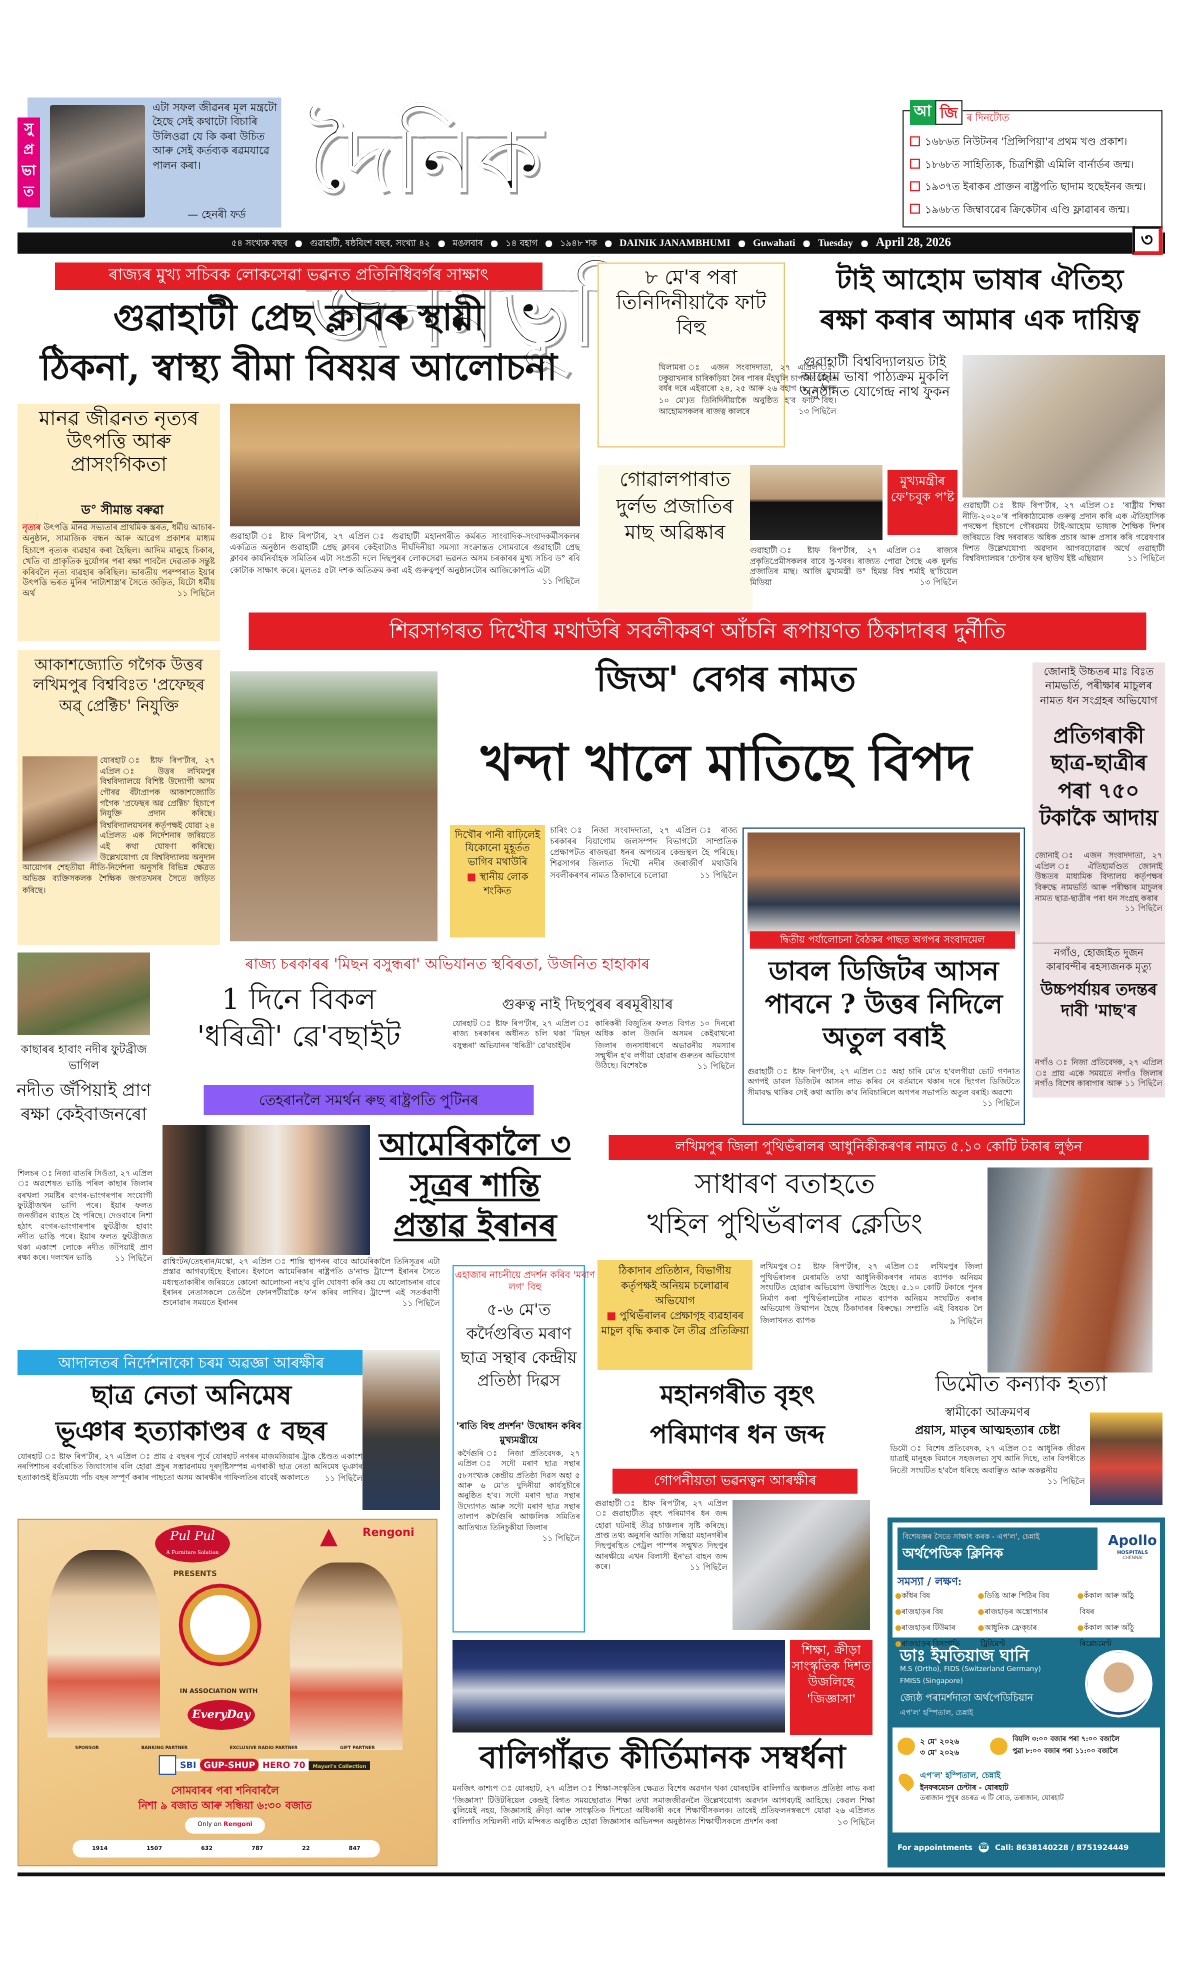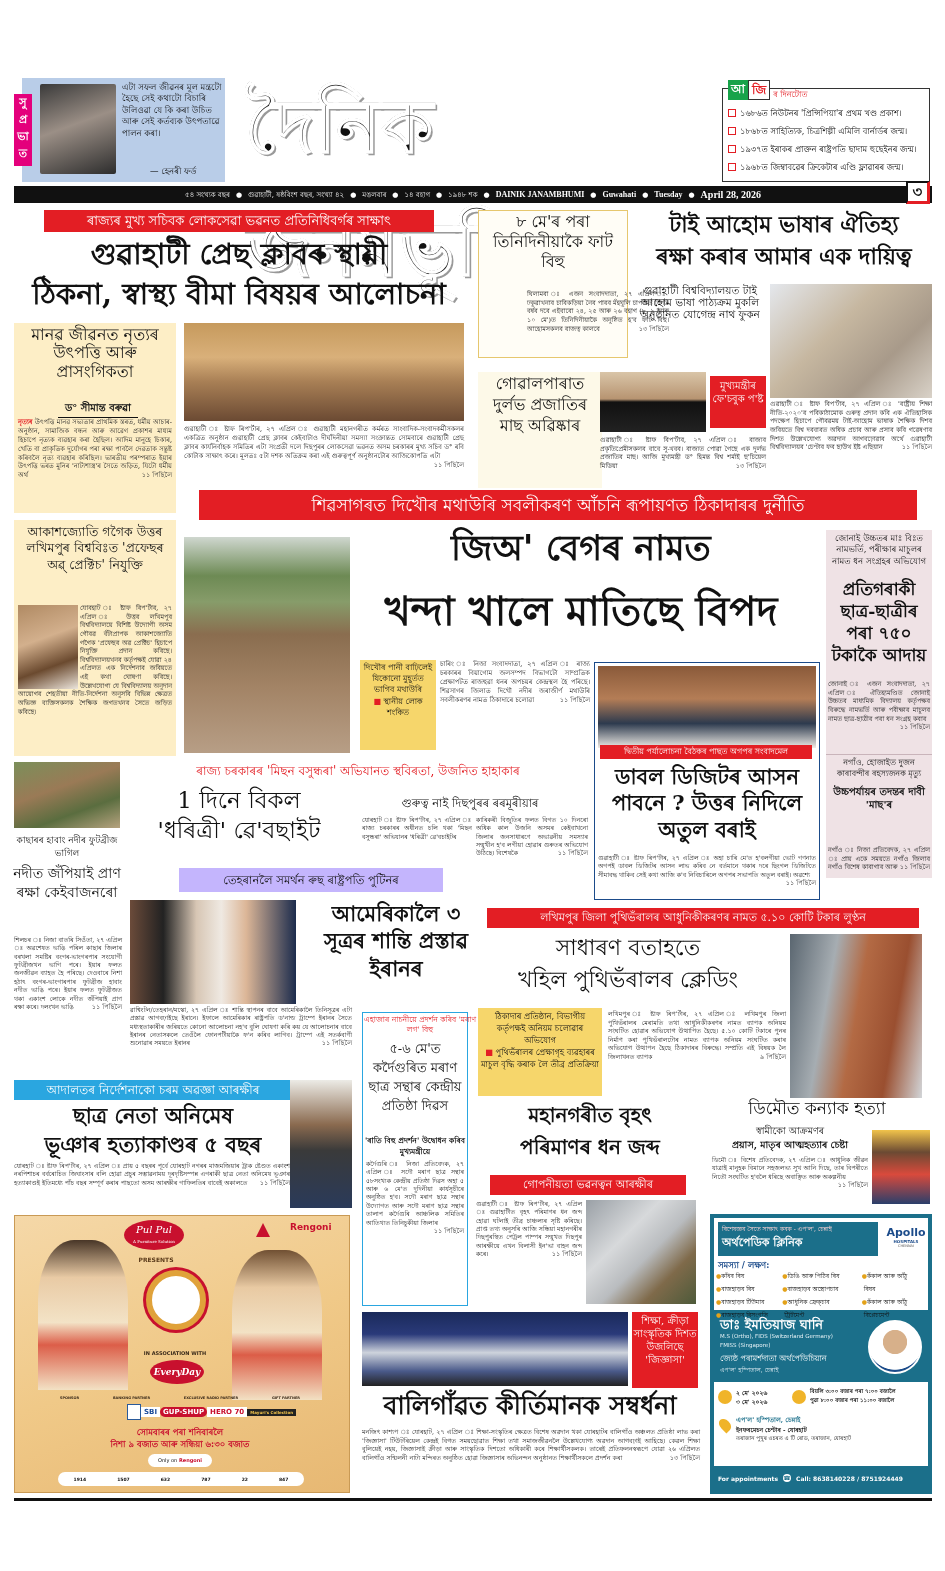--- a/index.html
+++ b/index.html
@@ -36,21 +36,21 @@
 <body>
 
 <div class="abs quote-box"></div>
 <div class="abs quote-tag">
   <div>সু</div>
   <div>প্র</div>
   <div>ভা</div>
   <div>ত</div>
 </div>
 <div class="abs quote-photo"></div>
-<div class="abs quote-text">এটা সফল জীৱনৰ মূল মন্ত্ৰটো হৈছে সেই কথাটো বিচাৰি উলিওৱা যে কি কৰা উচিত আৰু সেই কৰ্তব্যক উৎপতাৱে পালন কৰা।</div>
+<div class="abs quote-text">এটা সফল জীৱনৰ মূল মন্ত্ৰটো হৈছে সেই কথাটো বিচাৰি উলিওৱা যে কি কৰা উচিত আৰু সেই কৰ্তব্যক ৰৱমযাৱে পালন কৰা।</div>
 <div class="abs quote-author">— হেনৰী ফৰ্ড</div>
 
 <div class="abs masthead-title">দৈনিক জনমভূমি</div>
 
 <div class="abs today-box"></div>
 <div class="abs today-badge">
   <span style="background:#17a34a;color:#fff;">আ</span>
   <span style="background:#fff;color:#e31e24;border:1px solid #333;">জি</span>
   <span style="font-size:8px;color:#e31e24;font-weight:normal;padding-top:8px;">ৰ দিনটোত</span>
 </div>
@@ -116,64 +116,64 @@
 <div class="abs small" style="left:770px;top:400px;width:162px;font-size:6.4px;"><span>গুৱাহাটী ঃ ষ্টাফ ৰিপ'ৰ্টাৰ, ২৭ এপ্ৰিল ঃ 'ৰাষ্ট্ৰীয় শিক্ষা নীতি-২০২০'ৰ পৰিকাঠামোক গুৰুত্ব প্ৰদান কৰি এক ঐতিহাসিক পদক্ষেপ হিচাপে গৌৰৱময় টাই-আহোম ভাষাক শৈক্ষিক দিশৰ জৰিয়তে বিশ্ব দৰবাৰত অধিক প্ৰচাৰ আৰু প্ৰসাৰ কৰি গৱেষণাৰ দিশত উল্লেখযোগ্য অৱদান আগবঢ়োৱাৰ অৰ্থে গুৱাহাটী বিশ্ববিদ্যালয়ৰ 'চেণ্টাৰ ফৰ ছাউথ ইষ্ট এছিয়ান</span> <span class="cont">১১ পিছিলৈ</span></div>
 
 <div class="abs" style="left:478px;top:372px;width:124px;height:116px;background:#fdf9e8;"></div>
 <div class="abs hl" style="left:480px;top:374px;width:120px;font-size:16px;font-weight:normal;line-height:1.3;">গোৱালপাৰাত দুৰ্লভ প্ৰজাতিৰ মাছ অৱিষ্কাৰ</div>
 <div class="abs photo" style="left:600px;top:372px;width:106px;height:60px;background:linear-gradient(180deg,#d9c5a8 0%,#b79471 45%,#111 50%,#222 100%);"></div>
 <div class="abs redbar" style="left:710px;top:376px;width:56px;height:52px;font-size:10px;line-height:1.3;padding-top:3px;">মুখ্যমন্ত্ৰীৰ ফে'চবুক প'ষ্ট</div>
 <div class="abs small" style="left:600px;top:436px;width:166px;font-size:6.4px;"><span>গুৱাহাটী ঃ ষ্টাফ ৰিপ'ৰ্টাৰ, ২৭ এপ্ৰিল ঃ ৰাজ্যৰ প্ৰকৃতিপ্ৰেমীসকলৰ বাবে সু-খবৰ। ৰাজ্যত পোৱা গৈছে এক দুৰ্লভ প্ৰজাতিৰ মাছ। আজি মুখ্যমন্ত্ৰী ড° হিমন্ত বিশ্ব শৰ্মাই ছ'চিয়েল মিডিয়া</span> <span class="cont">১৩ পিছিলৈ</span></div>
 
 <div class="abs redbar" style="left:199px;top:490px;width:718px;height:30px;font-size:17px;line-height:30px;">শিৱসাগৰত দিখৌৰ মথাউৰি সবলীকৰণ আঁচনি ৰূপায়ণত ঠিকাদাৰৰ  দুৰ্নীতি</div>
 <div class="abs photo" style="left:184px;top:537px;width:166px;height:216px;background:linear-gradient(180deg,#cfd7cf 0%,#6d8a54 18%,#879c6a 30%,#8a6d4f 45%,#a38466 70%,#b79e86 100%);"></div>
-<div class="abs hl" style="left:356px;top:528px;width:450px;font-size:35px;">জিঅ' বেগৰ নামত</div>
+<div class="abs hl" style="left:356px;top:528px;width:450px;font-size:28px;">জিঅ' বেগৰ নামত</div>
 <div class="abs hl" style="left:356px;top:588px;width:450px;font-size:40px;">খন্দা খালে মাতিছে বিপদ</div>
 <div class="abs" style="left:360px;top:660px;width:76px;height:90px;background:#f6d66b;"></div>
 <div class="abs hl" style="left:362px;top:662px;width:72px;font-size:8px;font-weight:normal;line-height:1.4;">
   <span>দিখৌৰ পানী বাঢ়িলেই যিকোনো মুহূৰ্তত ভাগিব মথাউৰি</span><br>
   <span style="color:#e31e24;">■</span> <span>স্থানীয় লোক শংকিত</span>
 </div>
 <div class="abs small" style="left:440px;top:660px;width:150px;font-size:6.6px;"><span>চাৰিং ঃ নিজা সংবাদদাতা, ২৭ এপ্ৰিল ঃ ৰাজ্য চৰকাৰৰ বিয়াগোম জলসম্পদ বিভাগটো সাম্প্ৰতিক প্ৰেক্ষাপটত ৰাজহুৱা ধনৰ অপচয়ৰ কেন্দ্ৰস্থল হৈ পৰিছে। শিৱসাগৰ জিলাত দিখৌ নদীৰ জৰাজীৰ্ণ মথাউৰি সবলীকৰণৰ নামত ঠিকাদাৰে চলোৱা</span> <span class="cont">১১ পিছিলৈ</span></div>
 
 <div class="abs" style="left:14px;top:520px;width:162px;height:236px;background:#fdeec6;"></div>
 <div class="abs hl" style="left:18px;top:524px;width:154px;font-size:12.5px;font-weight:normal;line-height:1.3;">আকাশজ্যোতি গগৈক উত্তৰ লখিমপুৰ বিশ্ববিঃত 'প্ৰফেছৰ অৱ্ প্ৰেক্টিচ' নিযুক্তি</div>
 <div class="abs photo" style="left:18px;top:605px;width:60px;height:84px;background:linear-gradient(160deg,#b08a63 0%,#d3b08d 40%,#6b4a2f 70%,#ece5dc 100%);"></div>
 <div class="abs small" style="left:18px;top:604px;width:154px;font-size:6.4px;"><span style="float:left;width:62px;height:86px;"></span><span>যোৰহাট ঃ ষ্টাফ ৰিপ'ৰ্টাৰ, ২৭ এপ্ৰিল ঃ উত্তৰ লখিমপুৰ বিশ্ববিদ্যালয়ে বিশিষ্ট উদ্যোগী অসম গৌৰৱ বঁটাপ্ৰাপক আকাশজ্যোতি গগৈক 'প্ৰফেছৰ অৱ প্ৰেক্টিচ' হিচাপে নিযুক্তি প্ৰদান কৰিছে। বিশ্ববিদ্যালয়খনৰ কৰ্তৃপক্ষই যোৱা ২৪ এপ্ৰিলত এক নিৰ্দেশনাৰ জৰিয়তে এই কথা ঘোষণা কৰিছে। উল্লেখযোগ্য যে বিশ্ববিদ্যালয় অনুদান আয়োগৰ শেহতীয়া নীতি-নিৰ্দেশনা অনুসৰি বিভিন্ন ক্ষেত্ৰত অভিজ্ঞ ব্যক্তিসকলক শৈক্ষিক জগতখনৰ সৈতে জড়িত কৰিছে।</span></div>
 
 <div class="abs" style="left:826px;top:530px;width:106px;height:348px;background:#efe2e5;"></div>
 <div class="abs hl" style="left:828px;top:533px;width:102px;font-size:8.5px;font-weight:normal;line-height:1.35;">জোনাই উচ্চতৰ মাঃ বিঃত নামভৰ্তি, পৰীক্ষাৰ মাচুলৰ নামত ধন সংগ্ৰহৰ অভিযোগ</div>
 <div class="abs hl" style="left:828px;top:578px;width:102px;font-size:17px;line-height:1.3;">প্ৰতিগৰাকী ছাত্ৰ-ছাত্ৰীৰ পৰা ৭৫০ টকাকৈ আদায়</div>
 <div class="abs small" style="left:828px;top:680px;width:102px;font-size:6.4px;"><span>জোনাই ঃ এজন সংবাদদাতা, ২৭ এপ্ৰিল ঃ ঐতিহ্যমণ্ডিত জোনাই উচ্চতৰ মাধ্যমিক বিদ্যালয় কৰ্তৃপক্ষৰ বিৰুদ্ধে নামভৰ্তি আৰু পৰীক্ষাৰ মাচুলৰ নামত ছাত্ৰ-ছাত্ৰীৰ পৰা ধন সংগ্ৰহ কৰাৰ</span> <span class="cont">১১ পিছিলৈ</span></div>
 <div class="abs" style="left:826px;top:754px;width:106px;height:1px;background:#c9b4ba;"></div>
 <div class="abs hl" style="left:828px;top:758px;width:102px;font-size:8px;font-weight:normal;line-height:1.35;">নগাঁও, হোজাইত দুজন কাৰাবন্দীৰ ৰহস্যজনক মৃত্যু</div>
-<div class="abs hl" style="left:828px;top:785px;width:102px;font-size:10px;line-height:1.3;">উচ্চপৰ্যায়ৰ তদন্তৰ দাবী 'মাছ'ৰ</div>
+<div class="abs hl" style="left:828px;top:785px;width:102px;font-size:13px;line-height:1.3;">উচ্চপৰ্যায়ৰ তদন্তৰ দাবী 'মাছ'ৰ</div>
 <div class="abs small" style="left:828px;top:846px;width:102px;font-size:6.4px;"><span>নগাঁও ঃ নিজা প্ৰতিবেদক, ২৭ এপ্ৰিল ঃ প্ৰায় একে সময়তে নগাঁও জিলাৰ নগাঁও বিশেষ কাৰাগাৰ আৰু</span> <span class="cont">১১ পিছিলৈ</span></div>
 
 <div class="abs" style="left:594px;top:662px;width:226px;height:238px;border:1px solid #1b4b8a;"></div>
 <div class="abs photo" style="left:598px;top:666px;width:218px;height:82px;background:linear-gradient(180deg,#8a5a3a 0%,#b47d56 40%,#2d3a4e 70%,#f0ece6 100%);"></div>
 <div class="abs redbar" style="left:600px;top:745px;width:212px;height:14px;font-size:8px;line-height:14px;">দ্বিতীয় পৰ্যালোচনা বৈঠকৰ পাছত অগপৰ সংবাদমেল</div>
 <div class="abs hl" style="left:598px;top:764px;width:218px;font-size:21px;line-height:1.25;">ডাবল ডিজিটৰ আসন পাবনে ? উত্তৰ নিদিলে অতুল বৰাই</div>
 <div class="abs small" style="left:598px;top:854px;width:218px;font-size:6.2px;"><span>গুৱাহাটী ঃ ষ্টাফ ৰিপ'ৰ্টাৰ, ২৭ এপ্ৰিল ঃ অহা চাৰি মে'ত হ'বলগীয়া ভোট গণনাত অগপই ডাবল ডিজিটৰ আসন লাভ কৰিব নে বৰ্তমানে থকাৰ দৰে ছিংগল ডিজিটতে সীমাবদ্ধ থাকিব সেই কথা আজি ক'ব নিবিচাৰিলে অগপৰ সভাপতি অতুল বৰাই। অৱশ্যে</span> <span class="cont">১১ পিছিলৈ</span></div>
 
 <div class="abs photo" style="left:14px;top:762px;width:106px;height:66px;background:linear-gradient(160deg,#7b8f5a 0%,#9a7a56 40%,#5a6d3f 70%,#b6a37f 100%);"></div>
 <div class="abs hl" style="left:10px;top:834px;width:114px;font-size:9px;font-weight:normal;line-height:1.4;">কাছাৰৰ হাবাং নদীৰ ফুটব্ৰীজ ভাগিল</div>
 <div class="abs hl" style="left:10px;top:864px;width:114px;font-size:14px;font-weight:normal;line-height:1.35;">নদীত জঁপিয়াই প্ৰাণ ৰক্ষা কেইবাজনৰো</div>
 <div class="abs small" style="left:14px;top:936px;width:108px;font-size:6.2px;"><span>শিলচৰ ঃ নিজা বাতৰি সিওঁতা, ২৭ এপ্ৰিল ঃ অৱশেষত ভাঙি পৰিল কাছাৰ জিলাৰ বৰখলা সমষ্টিৰ বংগৰ-ভাংগৰপাৰ সংযোগী ফুটব্ৰীজখন ভাগি পৰে। ইয়াৰ ফলত জনজীৱন ব্যাহত হৈ পৰিছে। দেওবাৰে নিশা হঠাৎ বংগৰ-ভাংগাৰপাৰ ফুটব্ৰীজ হাবাং নদীত ভাঙি পৰে। ইয়াৰ ফলত ফুটব্ৰীজত থকা একাংশ লোকে নদীত জঁপিয়াই প্ৰাণ ৰক্ষা কৰে। দলংখন ভাঙি</span> <span class="cont">১১ পিছিলৈ</span></div>
 
 <div class="abs" style="left:128px;top:762px;width:460px;font-size:12px;color:#e31e24;text-align:center;white-space:nowrap;">ৰাজ্য চৰকাৰৰ 'মিছন বসুন্ধৰা' অভিযানত স্থবিৰতা, উজনিত হাহাকাৰ</div>
 <div class="abs hl" style="left:132px;top:786px;width:214px;font-size:23px;font-weight:normal;line-height:1.3;">1 দিনে বিকল</div>
 <div class="abs hl" style="left:132px;top:816px;width:214px;font-size:23px;font-weight:normal;line-height:1.3;">'ধৰিত্ৰী' ৱে'বছাইট</div>
 <div class="abs" style="left:350px;top:795px;width:240px;text-align:center;font-size:11.5px;">গুৰুত্ব নাই দিছপুৰৰ ৰৰমূৰীয়াৰ</div>
 <div class="abs small" style="left:362px;top:816px;width:110px;font-size:6.2px;">যোৰহাট ঃ ষ্টাফ ৰিপ'ৰ্টাৰ, ২৭ এপ্ৰিল ঃ ৰাজ্য চৰকাৰৰ অধীনত চলি থকা 'মিছন বসুন্ধৰা' অভিযানৰ 'ধৰিত্ৰী' ৱে'বচাইটৰ</div>
 <div class="abs small" style="left:476px;top:816px;width:112px;font-size:6.2px;"><span>কাৰিকৰী বিজুতিৰ ফলত বিগত ১০ দিনৰো অধিক কাল উজনি অসমৰ কেইবাখনো জিলাৰ জনসাধাৰণে অভাৱনীয় সমস্যাৰ সন্মুখীন হ'ব লগীয়া হোৱাৰ গুৰুতৰ অভিযোগ উঠিছে। বিশেষকৈ</span> <span class="cont">১১ পিছিলৈ</span></div>
 
-<div class="abs" style="left:163px;top:868px;width:264px;height:24px;background:#c4b5fd;text-align:center;font-size:11.5px;line-height:24px;margin-left:16px;">তেহৰানলৈ সমৰ্থন ৰুছ ৰাষ্ট্ৰপতি পুটিনৰ</div>
+<div class="abs" style="left:163px;top:868px;width:264px;height:24px;background:#8b5cf6;text-align:center;font-size:11.5px;line-height:24px;">তেহৰানলৈ সমৰ্থন ৰুছ ৰাষ্ট্ৰপতি পুটিনৰ</div>
 <div class="abs photo" style="left:130px;top:900px;width:166px;height:104px;background:linear-gradient(90deg,#6b4b3a 0%,#222 20%,#d7c6b4 40%,#efe9e2 55%,#dcb697 70%,#1c2c4d 100%);"></div>
-<div class="abs hl" style="left:316px;top:900px;width:160px;font-size:21px;line-height:1.3;">আমেৰিকালৈ ৩ সূত্ৰৰ শান্তি প্ৰস্তাৱ ইৰানৰ</div>
+<div class="abs hl" style="left:300px;top:900px;width:160px;font-size:25px;line-height:1.3;text-decoration:underline;">আমেৰিকালৈ ৩ সূত্ৰৰ শান্তি প্ৰস্তাৱ ইৰানৰ</div>
 <div class="abs small" style="left:130px;top:1006px;width:222px;font-size:6.2px;"><span>ৱাশ্বিংটন/তেহৰান/মস্কো, ২৭ এপ্ৰিল ঃ শান্তি স্থাপনৰ বাবে আমেৰিকালৈ তিনিসূত্ৰৰ এটা প্ৰস্তাৱ আগবঢ়াইছে ইৰানে। ইফালে আমেৰিকাৰ ৰাষ্ট্ৰপতি ড'নাল্ড ট্ৰাম্পে ইৰানৰ সৈতে মধ্যস্থতাকাৰীৰ জৰিয়তে কোনো আলোচনা নহ'ব বুলি ঘোষণা কৰি কয় যে আলোচনাৰ বাবে ইৰানৰ নেতাসকলে তেওঁলৈ ফোনপটীয়াকৈ ফ'ন কৰিব লাগিব। ট্ৰাম্পে এই সতৰ্কবাণী শুনোৱাৰ সময়তে ইৰানৰ</span> <span class="cont">১১ পিছিলৈ</span></div>
 
 <div class="abs redbar" style="left:487px;top:908px;width:432px;height:20px;font-size:11px;line-height:20px;">লখিমপুৰ জিলা পুথিভঁৰালৰ আধুনিকীকৰণৰ নামত ৫.১০ কোটি টকাৰ লুণ্ঠন</div>
 <div class="abs hl" style="left:470px;top:934px;width:316px;font-size:22px;font-weight:normal;line-height:1.3;">সাধাৰণ বতাহতে</div>
 <div class="abs hl" style="left:470px;top:966px;width:316px;font-size:22px;font-weight:normal;line-height:1.3;">খহিল পুথিভঁৰালৰ ক্লেডিং</div>
 <div class="abs photo" style="left:790px;top:934px;width:132px;height:164px;background:linear-gradient(100deg,#5a6670 0%,#a6adb2 30%,#b36a44 50%,#9a4f30 75%,#d2d5d8 100%);"></div>
 <div class="abs" style="left:478px;top:1008px;width:124px;height:88px;background:#f6d66b;"></div>
 <div class="abs hl" style="left:480px;top:1010px;width:120px;font-size:8.3px;font-weight:normal;line-height:1.45;">
   <span>ঠিকাদাৰ প্ৰতিষ্ঠান, বিভাগীয় কৰ্তৃপক্ষই অনিয়ম চলোৱাৰ অভিযোগ</span><br>
   <span style="color:#e31e24;">■</span> <span>পুথিভঁৰালৰ প্ৰেক্ষাগৃহ ব্যৱহাৰৰ মাচুল বৃদ্ধি কৰাক লৈ তীব্ৰ প্ৰতিক্ৰিয়া</span>

